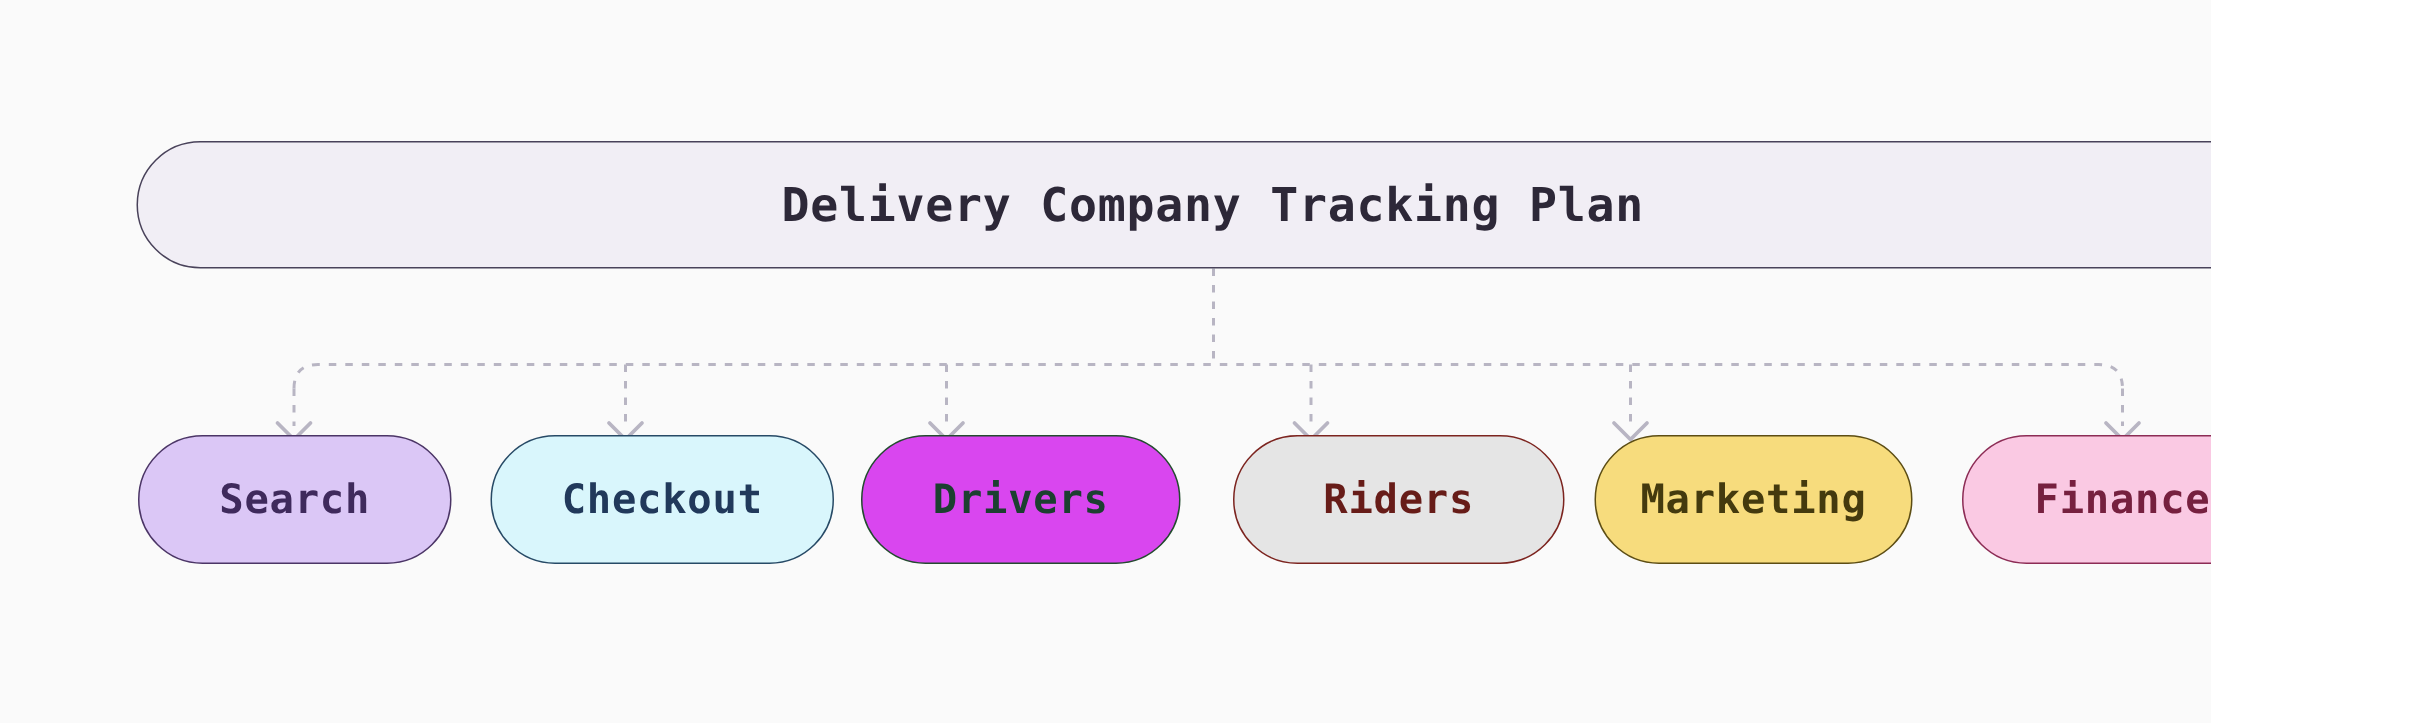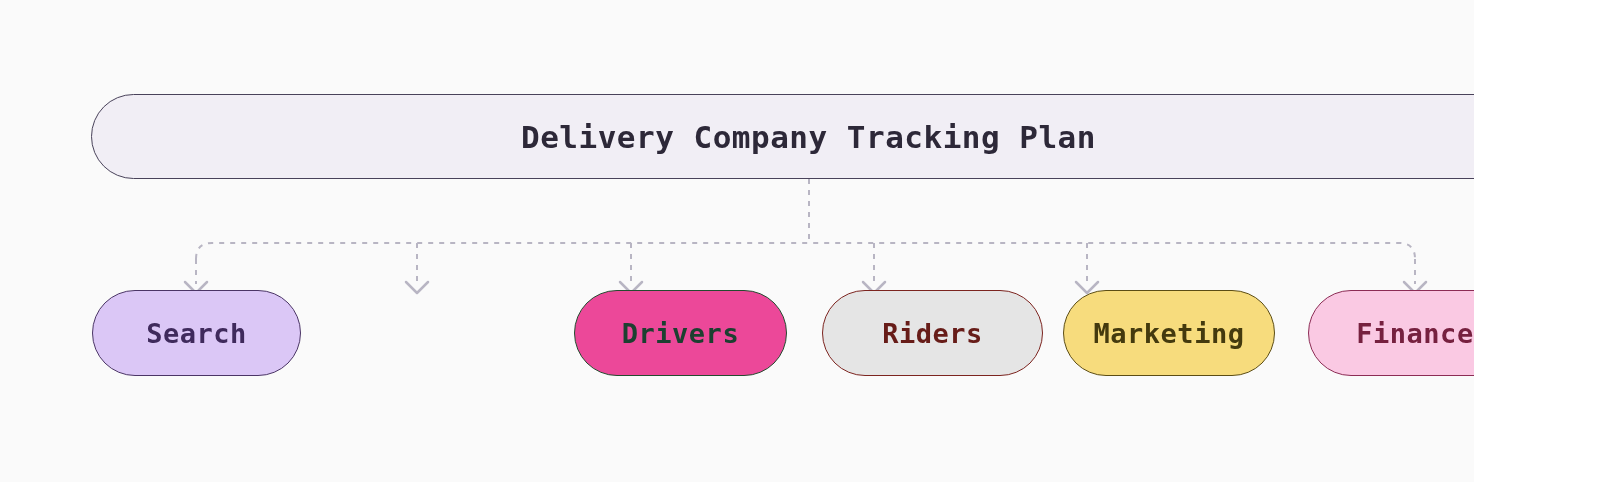--- a/index.html
+++ b/index.html
@@ -82,21 +82,24 @@
     </g>
   </svg>
 
   <div class="node node-root" style="background: rgb(241, 238, 245); border-color: rgb(73, 66, 90); color: rgb(45, 40, 56);">
     <span>Delivery Company Tracking Plan</span>
   </div>
 
   <div class="node node-child pos-0" style="background: rgb(219, 199, 246); border-color: rgb(75, 53, 102); color: rgb(63, 42, 92);">
     <span>Search</span>
   </div>
-  <div class="node node-child pos-2" style="background: #ec4899; border-color: rgb(35, 75, 47); color: rgb(28, 64, 48);">
+  <div class="node node-child pos-1" style="background: rgb(217, 246, 252); border-color: rgb(39, 74, 102); color: rgb(33, 57, 91);">
+    <span>Checkout</span>
+  </div>
+  <div class="node node-child pos-2" style="background: #d946ef; border-color: rgb(35, 75, 47); color: rgb(28, 64, 48);">
     <span>Drivers</span>
   </div>
   <div class="node node-child pos-3" style="background: #e5e5e5; border-color: rgb(124, 36, 31); color: rgb(103, 28, 24);">
     <span>Riders</span>
   </div>
   <div class="node node-child pos-5" style="background: rgb(250, 201, 227); border-color: rgb(140, 44, 85); color: rgb(118, 32, 63);">
     <span>Finance</span>
   </div>
   <div class="node node-child pos-4" style="background: rgb(247, 220, 125); border-color: rgb(92, 77, 20); color: rgb(68, 58, 14);">
     <span>Marketing</span>

